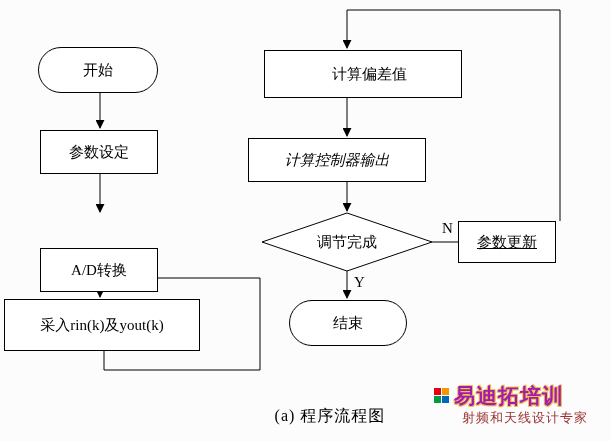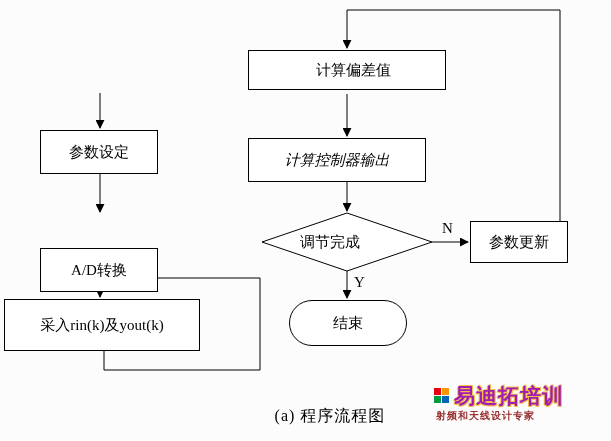--- a/index.html
+++ b/index.html
@@ -30,21 +30,21 @@
   .wm-logo{position:absolute;left:2px;top:6px;width:16px;height:16px;
     display:grid;grid-template-columns:7px 7px;grid-template-rows:7px 7px;gap:1px;}
   .wm-logo span{display:block;width:7px;height:7px;}
   .wm-brand{
     position:absolute;left:22px;top:0px;font-size:21px;font-weight:bold;
     font-family:"Liberation Sans","DejaVu Sans",sans-serif;
     letter-spacing:1px;white-space:nowrap;
     text-shadow:1px 1px 0 #f2c14e,-1px 1px 0 #f2c14e,1px -1px 0 #f2c14e;
   }
   .wm-tagline{
-    position:absolute;left:4px;top:27px;font-size:10px;font-weight:bold;
+    position:absolute;left:30px;top:27px;font-size:13px;font-weight:normal;
     font-family:"Liberation Sans","DejaVu Sans",sans-serif;
     letter-spacing:1px;white-space:nowrap;
   }
 </style>
 </head>
 <body>
 
 <div id="stage">
 
   <svg class="wires" viewBox="0 0 611 441" xmlns="http://www.w3.org/2000/svg">
@@ -60,34 +60,35 @@
       <path d="M100 278 H260 V370 H104 V343"></path>
       <path d="M347 94 V136" marker-end="url(#arr)"></path>
       <path d="M347 182 V211" marker-end="url(#arr)"></path>
       <path d="M432 242 H468" marker-end="url(#arr)"></path>
       <path d="M347 271 V298" marker-end="url(#arr)"></path>
       <path d="M560 221 V10 H347 V48" marker-end="url(#arr)"></path>
       <polygon points="262,242 347,213 432,242 347,271" fill="#fff" stroke="#000"></polygon>
     </g>
   </svg>
 
+  <div class="node stadium" style="left:38px;top:47px;width:120px;height:46px;">开始</div>
 
   <div class="node" style="left:40px;top:130px;width:118px;height:44px;">参数设定</div>
 
   <div class="node" style="left:40px;top:214px;width:118px;height:44px;margin-top:34px;">A/D转换</div>
 
   <div class="node" style="left:4px;top:299px;width:196px;height:52px;">采入rin(k)及yout(k)</div>
 
-  <div class="node" style="left:248px;top:50px;width:198px;height:40px;padding-left:17px;">计算偏差值</div>
+  <div class="node" style="left:264px;top:50px;width:198px;height:48px;padding-left:17px;">计算偏差值</div>
 
   <div class="node" style="left:248px;top:138px;width:178px;height:44px;font-style:italic;">计算控制器输出</div>
 
-  <div class="diamond-label" style="left:280px;top:230px;width:100px;height:24px;">调节完成</div>
+  <div class="diamond-label" style="left:297px;top:230px;width:100px;height:24px;">调节完成</div>
 
-  <div class="node" style="left:470px;top:221px;width:98px;height:42px;">参数更新</div>
+  <div class="node" style="left:458px;top:221px;width:98px;height:42px;text-decoration:underline;">参数更新</div>
 
   <div class="node stadium" style="left:289px;top:300px;width:118px;height:46px;">结束</div>
 
   <div class="branch-label" style="left:442px;top:220px;">N</div>
 
   <div class="branch-label" style="left:354px;top:274px;">Y</div>
 
   <div class="caption">(a) 程序流程图</div>
 
   <div class="watermark">

